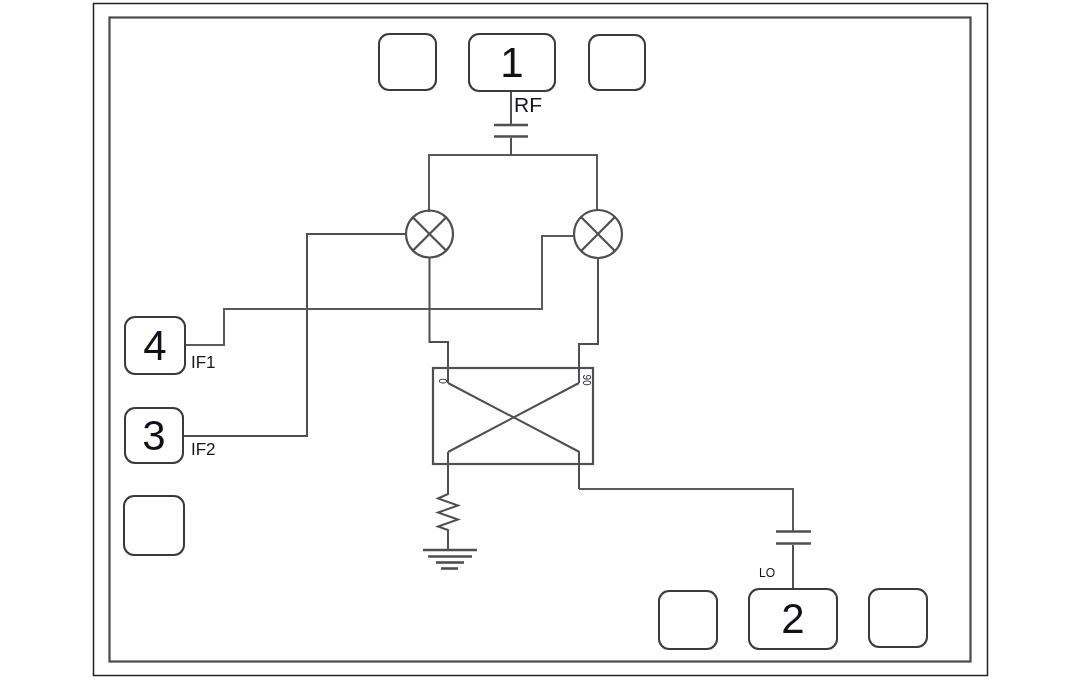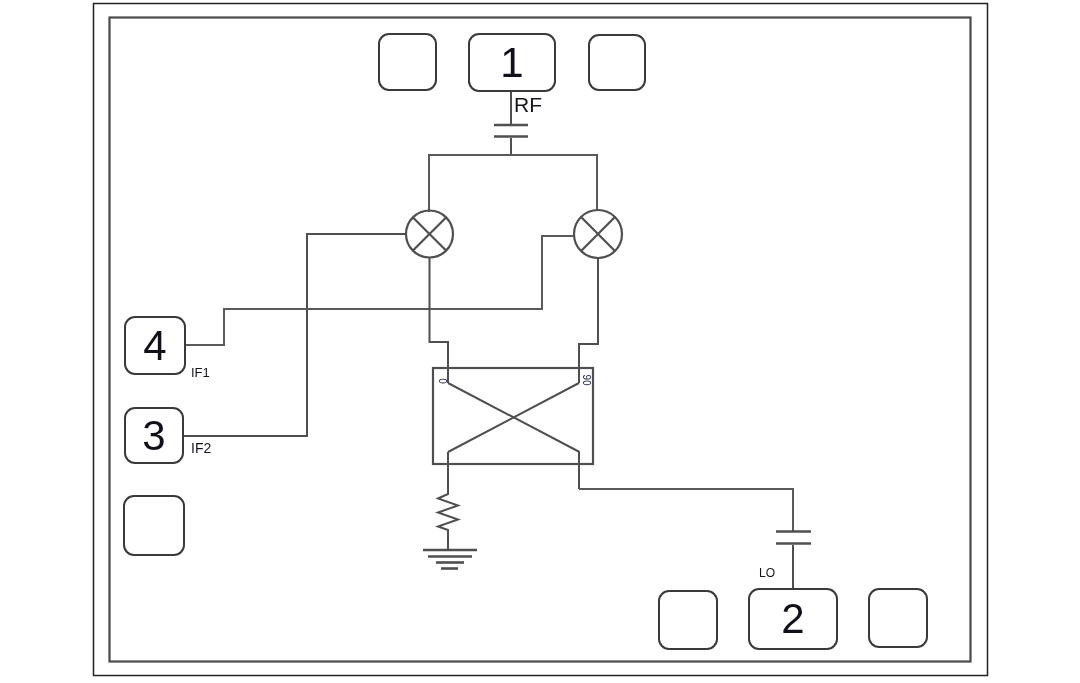--- a/index.html
+++ b/index.html
@@ -103,19 +103,19 @@
   <div class="pad" style="left:123px;top:495px;width:62px;height:61px;"></div>
 
   <div class="pad" style="left:658px;top:590px;width:60px;height:60px;"></div>
   <div class="pad" style="left:748px;top:588px;width:90px;height:62px;">
     <span class="pad-num">2</span>
   </div>
   <div class="pad" style="left:868px;top:588px;width:60px;height:60px;"></div>
 
   <div class="port-label" style="left:514px;top:94px;font-size:21px;">RF</div>
   <div class="port-label" style="left:759px;top:567px;font-size:12px;">LO</div>
-  <div class="port-label" style="left:191px;top:366px;font-size:13px;">IF1</div>
-  <div class="port-label" style="left:191px;top:441px;font-size:14px;">IF2</div>
+  <div class="port-label" style="left:191px;top:354px;font-size:17px;">IF1</div>
+  <div class="port-label" style="left:191px;top:441px;font-size:17px;">IF2</div>
 
   <div class="coupler-label rot90" style="left:436px;top:375px;width:12px;height:12px;">0</div>
   <div class="coupler-label rot90" style="left:578px;top:373px;width:16px;height:14px;">90</div>
 
 </div>
 
 </body></html>

